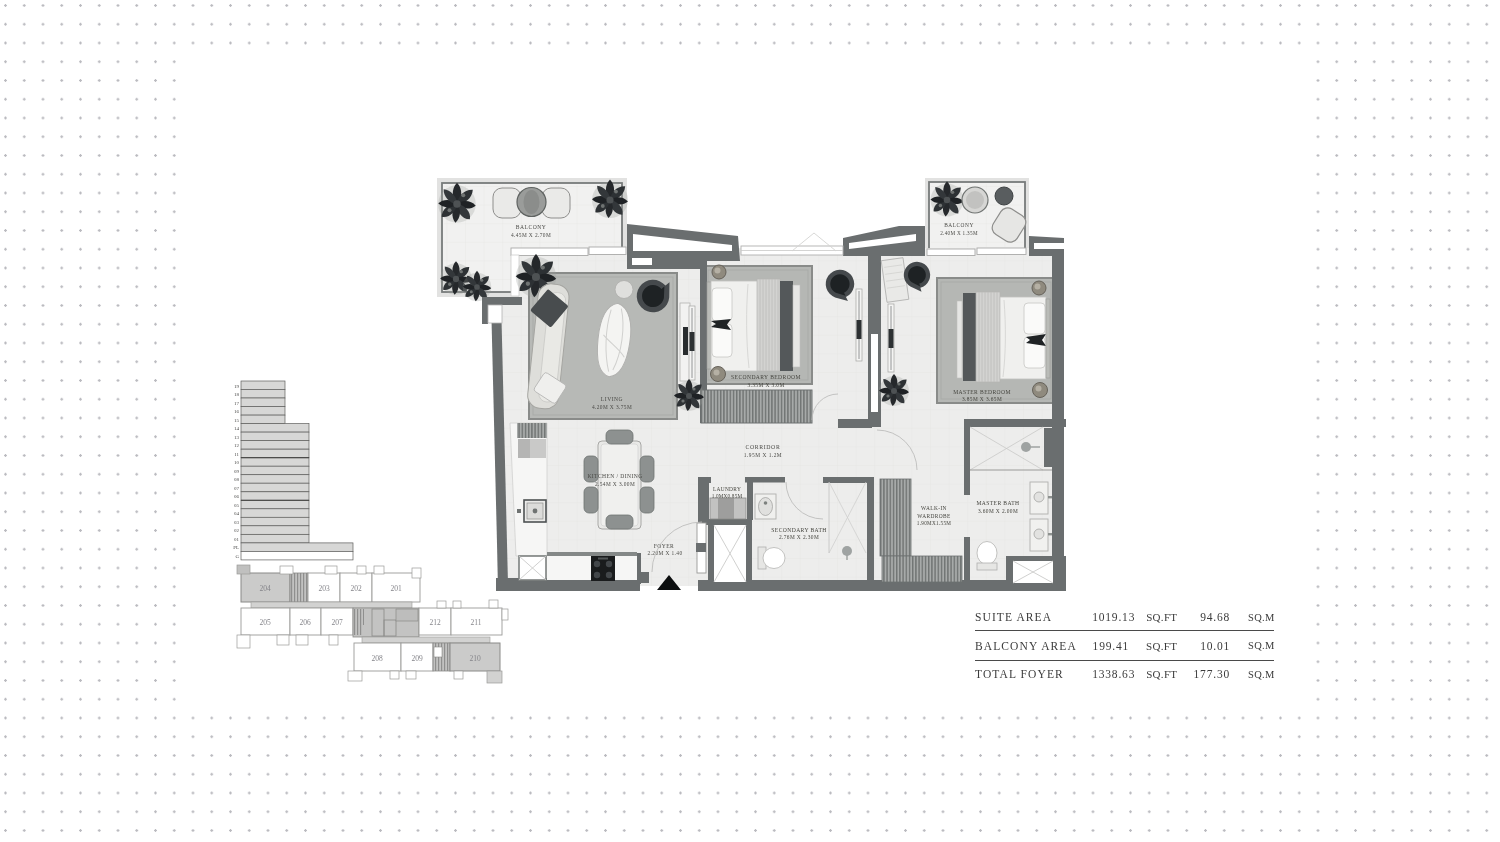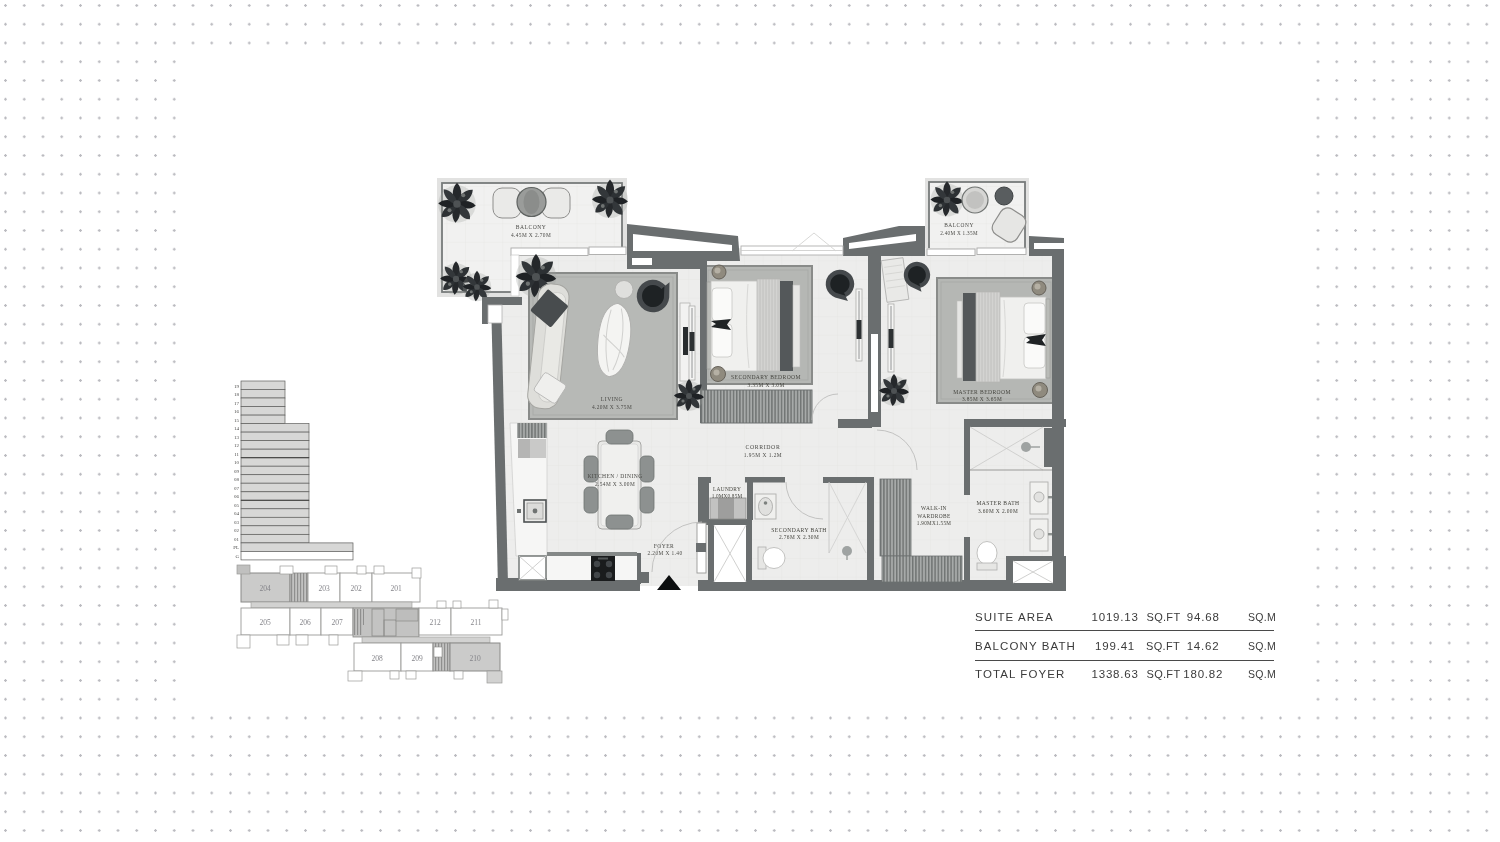--- a/index.html
+++ b/index.html
@@ -6,27 +6,27 @@
 body{
   width:1500px;height:842px;position:relative;overflow:hidden;
   font-family:"Liberation Serif", serif;
   background-color:#ffffff;
   background-image: radial-gradient(circle, #bbbbc0 1.15px, rgba(255,255,255,0) 1.45px);
   background-size: 18.75px 18.75px;
   background-position: -3.9px -3.9px;
 }
 .canvas{position:absolute;left:182px;top:49px;width:1131px;height:652px;background:#ffffff;}
 svg{position:absolute;left:0;top:0;}
-.atable{position:absolute;left:975px;top:604px;width:299px;font-family:Liberation Sans, sans-serif;color:#3b3b3b;}
+.atable{position:absolute;left:975px;top:604px;width:299px;font-family:Liberation Serif, serif;color:#3b3b3b;}
 .arow{display:flex;align-items:center;height:26px;}
 .arow.b{border-bottom:1.2px solid #4a4a4a;}
 .al{width:122px;font-size:11.5px;letter-spacing:1.1px;}
-.av1{width:44px;text-align:right;font-size:11.5px;letter-spacing:0.8px;}
+.av1{width:44px;text-align:left;font-size:11.5px;letter-spacing:0.8px;}
 .au1{width:30px;margin-left:11px;font-size:11px;letter-spacing:0.3px;}
-.av2{width:56px;text-align:center;font-size:11.5px;letter-spacing:0.8px;}
+.av2{width:56px;text-align:right;font-size:11.5px;letter-spacing:0.8px;}
 .au2{width:26px;margin-left:18px;font-size:10.5px;letter-spacing:0.3px;}
 </style>
 </head>
 <body>
 
 <div class="canvas"></div>
 <svg width="1500" height="842" viewBox="0 0 1500 842">
 <defs>
 <pattern id="tile" width="18.6" height="18.6" patternUnits="userSpaceOnUse">
   <path d="M 18.6 0 L 0 0 0 18.6" fill="none" stroke="#e3e3e2" stroke-width="0.8"></path>
@@ -584,26 +584,26 @@
 
 <div class="atable">
   <div class="arow b">
       <span class="al">SUITE AREA</span>
       <span class="av1">1019.13</span>
       <span class="au1">SQ.FT</span>
       <span class="av2">94.68</span>
       <span class="au2">SQ.M</span>
     </div>
   <div class="arow b" style="height:29px;">
-      <span class="al">BALCONY BATH</span>
+      <span class="al">BALCONY AREA</span>
       <span class="av1">199.41</span>
       <span class="au1">SQ.FT</span>
-      <span class="av2">14.62</span>
+      <span class="av2">10.01</span>
       <span class="au2">SQ.M</span>
     </div>
   <div class="arow">
       <span class="al">TOTAL FOYER</span>
       <span class="av1">1338.63</span>
       <span class="au1">SQ.FT</span>
-      <span class="av2">180.82</span>
+      <span class="av2">177.30</span>
       <span class="au2">SQ.M</span>
     </div>
 </div>
 
 </body></html>

